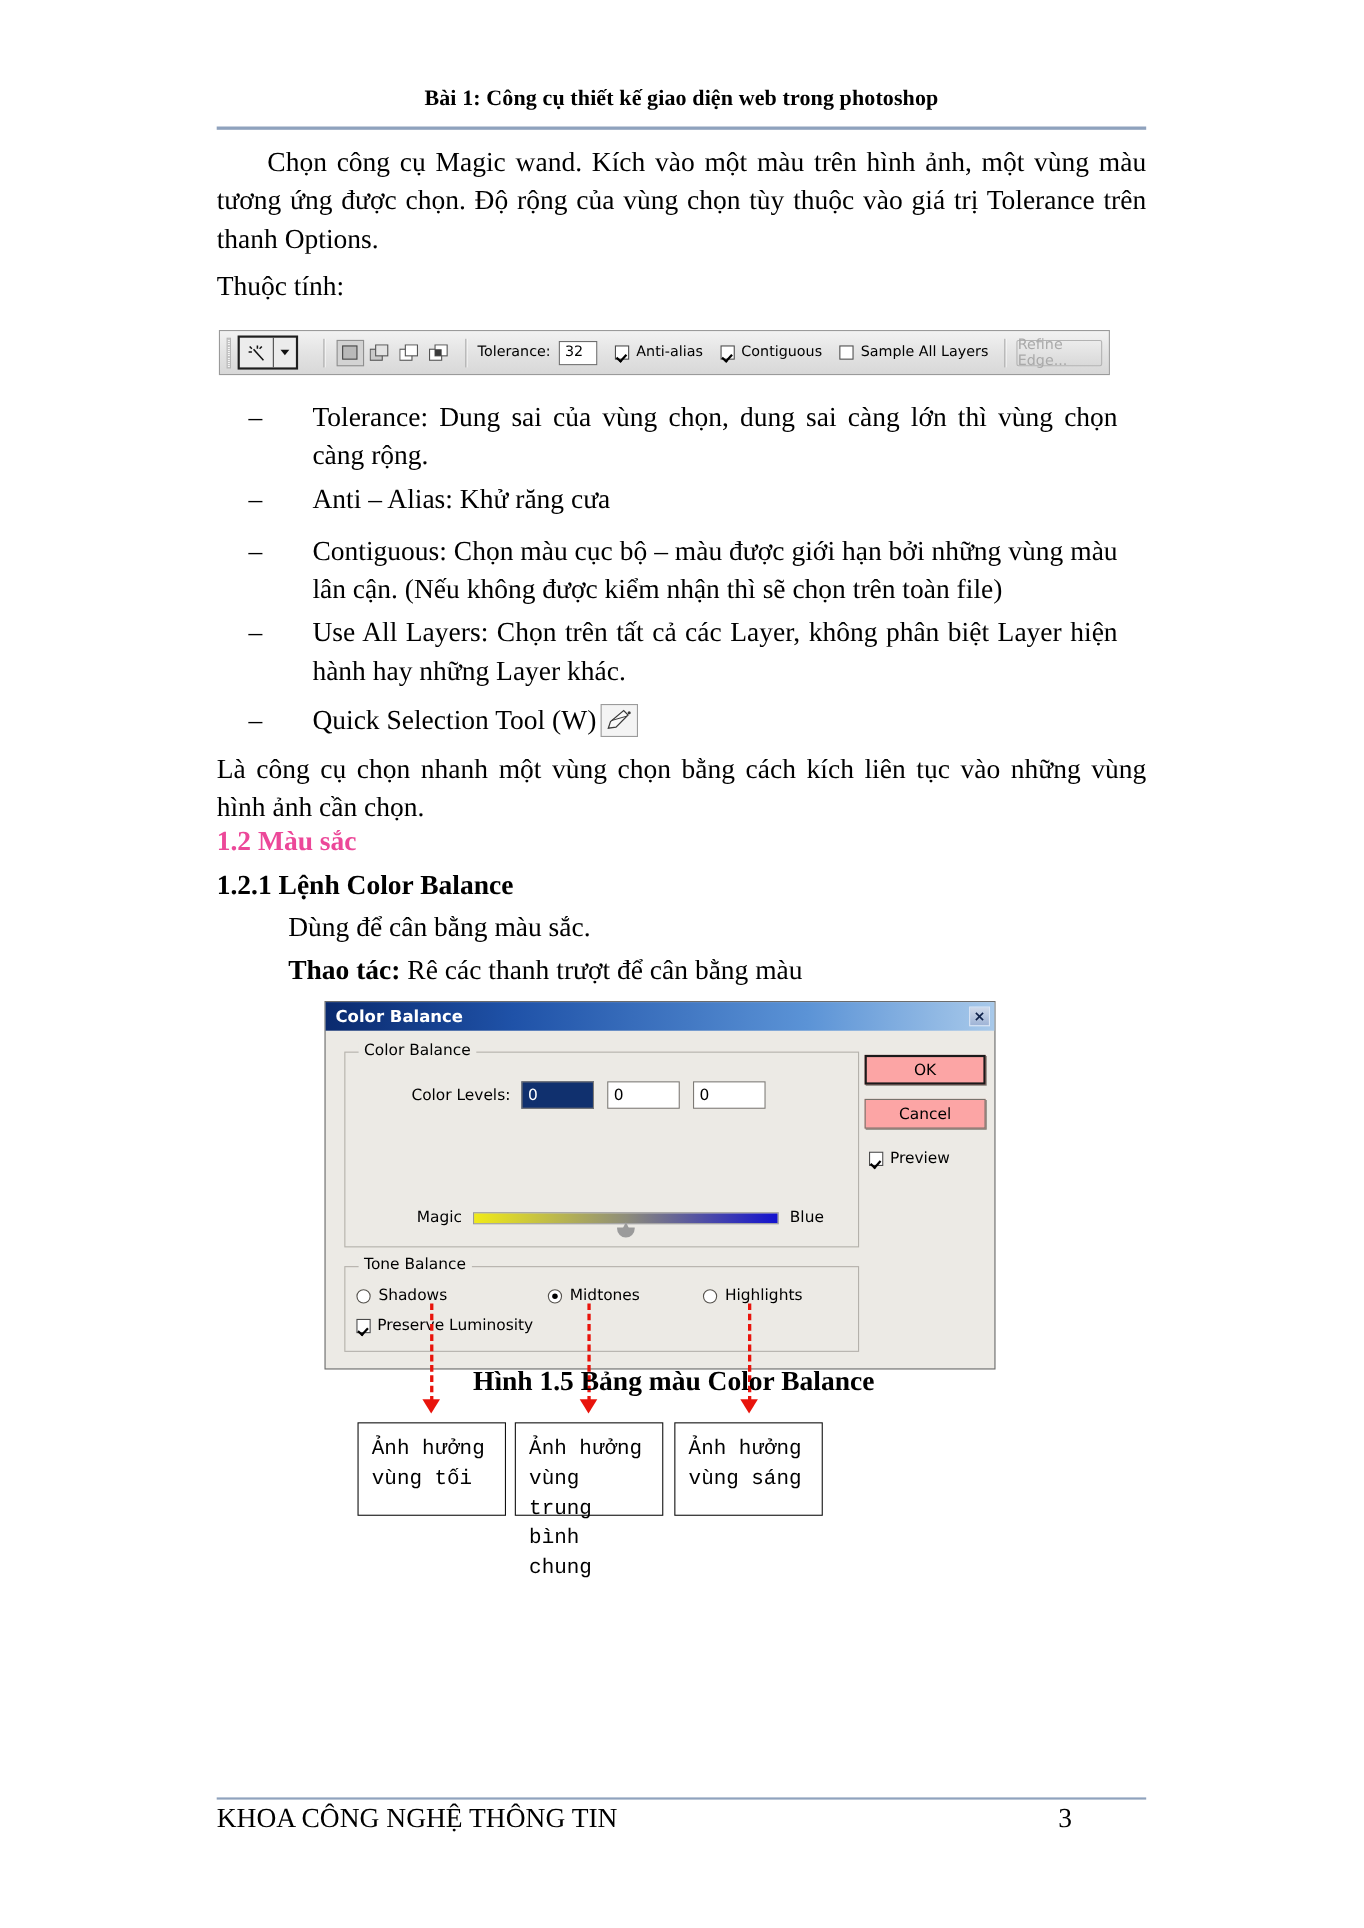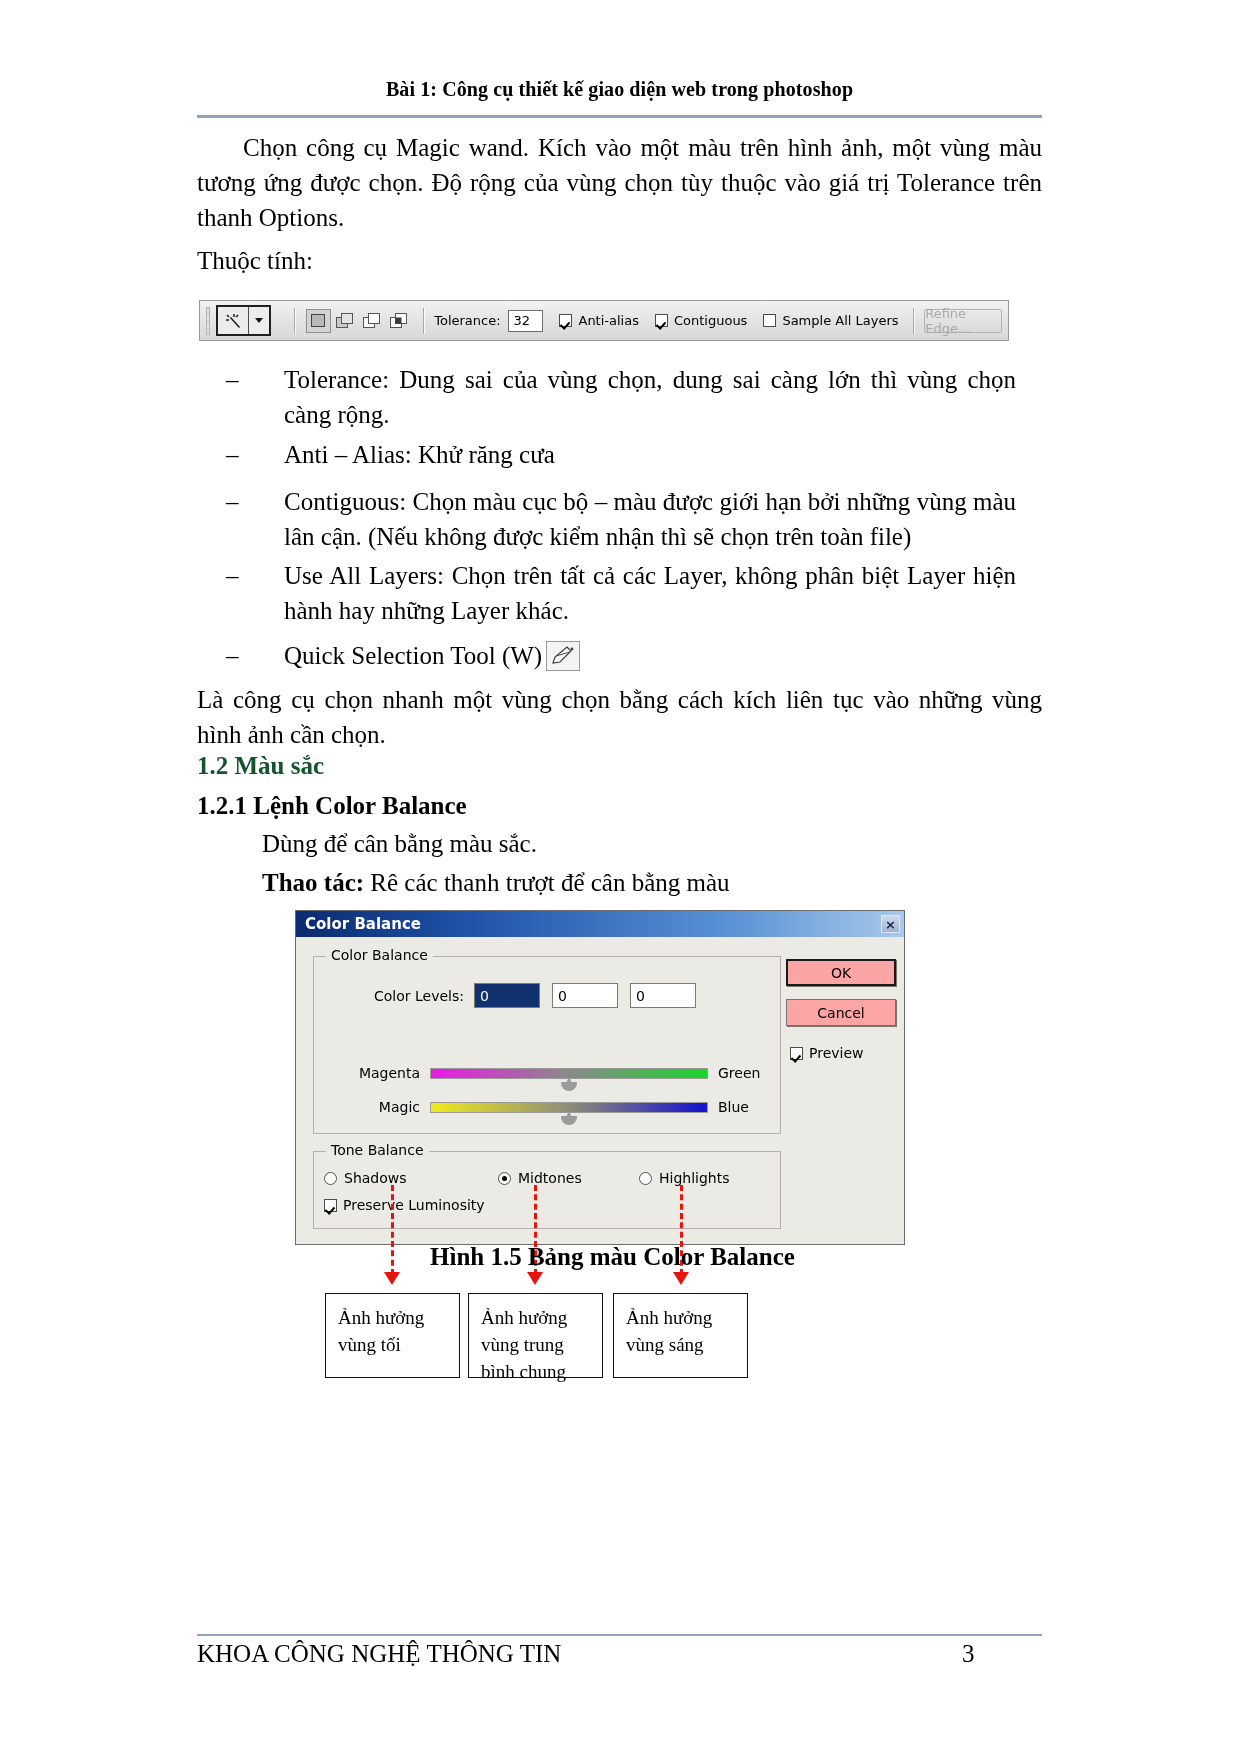--- a/index.html
+++ b/index.html
@@ -95,21 +95,21 @@
   .bul .dash { position:absolute; left:0; top:0; width:30px; }
   .bul .txt  { display:block; margin-left:58px; text-align:justify; }
 
   
   .qs-icon{
     display:inline-block; vertical-align:-6px; width:34px;height:30px;
     border:1px solid #9b9b9b; background:#f4f4f4; margin-left:4px; position:relative;
   }
 
   
-  .h2 { position:absolute; left:197px; font-size:25px; font-weight:bold; color:#14532d; }
+  .h2 { position:absolute; left:197px; font-size:25px; font-weight:bold; color:#ec4899; }
   .h3 { position:absolute; left:197px; font-size:25px; font-weight:bold; color:#000; }
 
   .ind { position:absolute; font-size:25px; }
 
   
   .dlg {
     position:absolute; left:295px; top:910px; width:610px; height:335px;
     background:#eceae5; border:1px solid #6c6c6c;
     font-family:"DejaVu Sans", sans-serif; font-size:14px; color:#000;
   }
@@ -179,21 +179,21 @@
   
   .arrow { position:absolute; width:3px; background:transparent;
     border-left:3px dashed #e8140c; }
   .arrowhead {
     position:absolute; width:0;height:0;
     border-left:8px solid transparent; border-right:8px solid transparent;
     border-top:13px solid #e8140c;
   }
   .callout {
     position:absolute; border:1px solid #111; background:#fff;
-    font-family:Liberation Serif, serif; font-size:19px; line-height:27px;
+    font-family:Liberation Mono, monospace; font-size:19px; line-height:27px;
     padding:10px 8px 20px 12px;
   }
   .caption {
     position:absolute; left:430px; top:1243px; width:420px;
     font-family:"Liberation Serif", serif; font-size:25px; font-weight:bold;
   }
 
   
   .ft-rule { position:absolute; left:197px; top:1634px; width:845px; height:2px; background:#8fa2bd; }
   .ft-l { position:absolute; left:197px; top:1640px; font-size:25px; font-family:"Liberation Serif", serif; }
@@ -340,29 +340,20 @@
       <div class="lvl-row">
         <span class="lv-lbl">Color Levels:</span>
         <span class="lv-box sel">
             <span>0</span>
           </span>
         <span class="lv-box">0</span>
         <span class="lv-box">0</span>
       </div>
 
 
-      <div class="sl-row" style="top:108px;">
-        <span class="sl-left">Magenta</span>
-        <span class="sl-bar" style="background:linear-gradient(90deg,#ec17e6,#8a8a8a 50%,#1ad52a);">
-          <span class="knob">
-              <i></i>
-            </span>
-        </span>
-        <span class="sl-right">Green</span>
-      </div>
 
       <div class="sl-row" style="top:142px;">
         <span class="sl-left">Magic</span>
         <span class="sl-bar" style="background:linear-gradient(90deg,#f0ea18,#8e8d7a 50%,#1312cf);">
           <span class="knob">
               <i></i>
             </span>
         </span>
         <span class="sl-right">Blue</span>
       </div>

